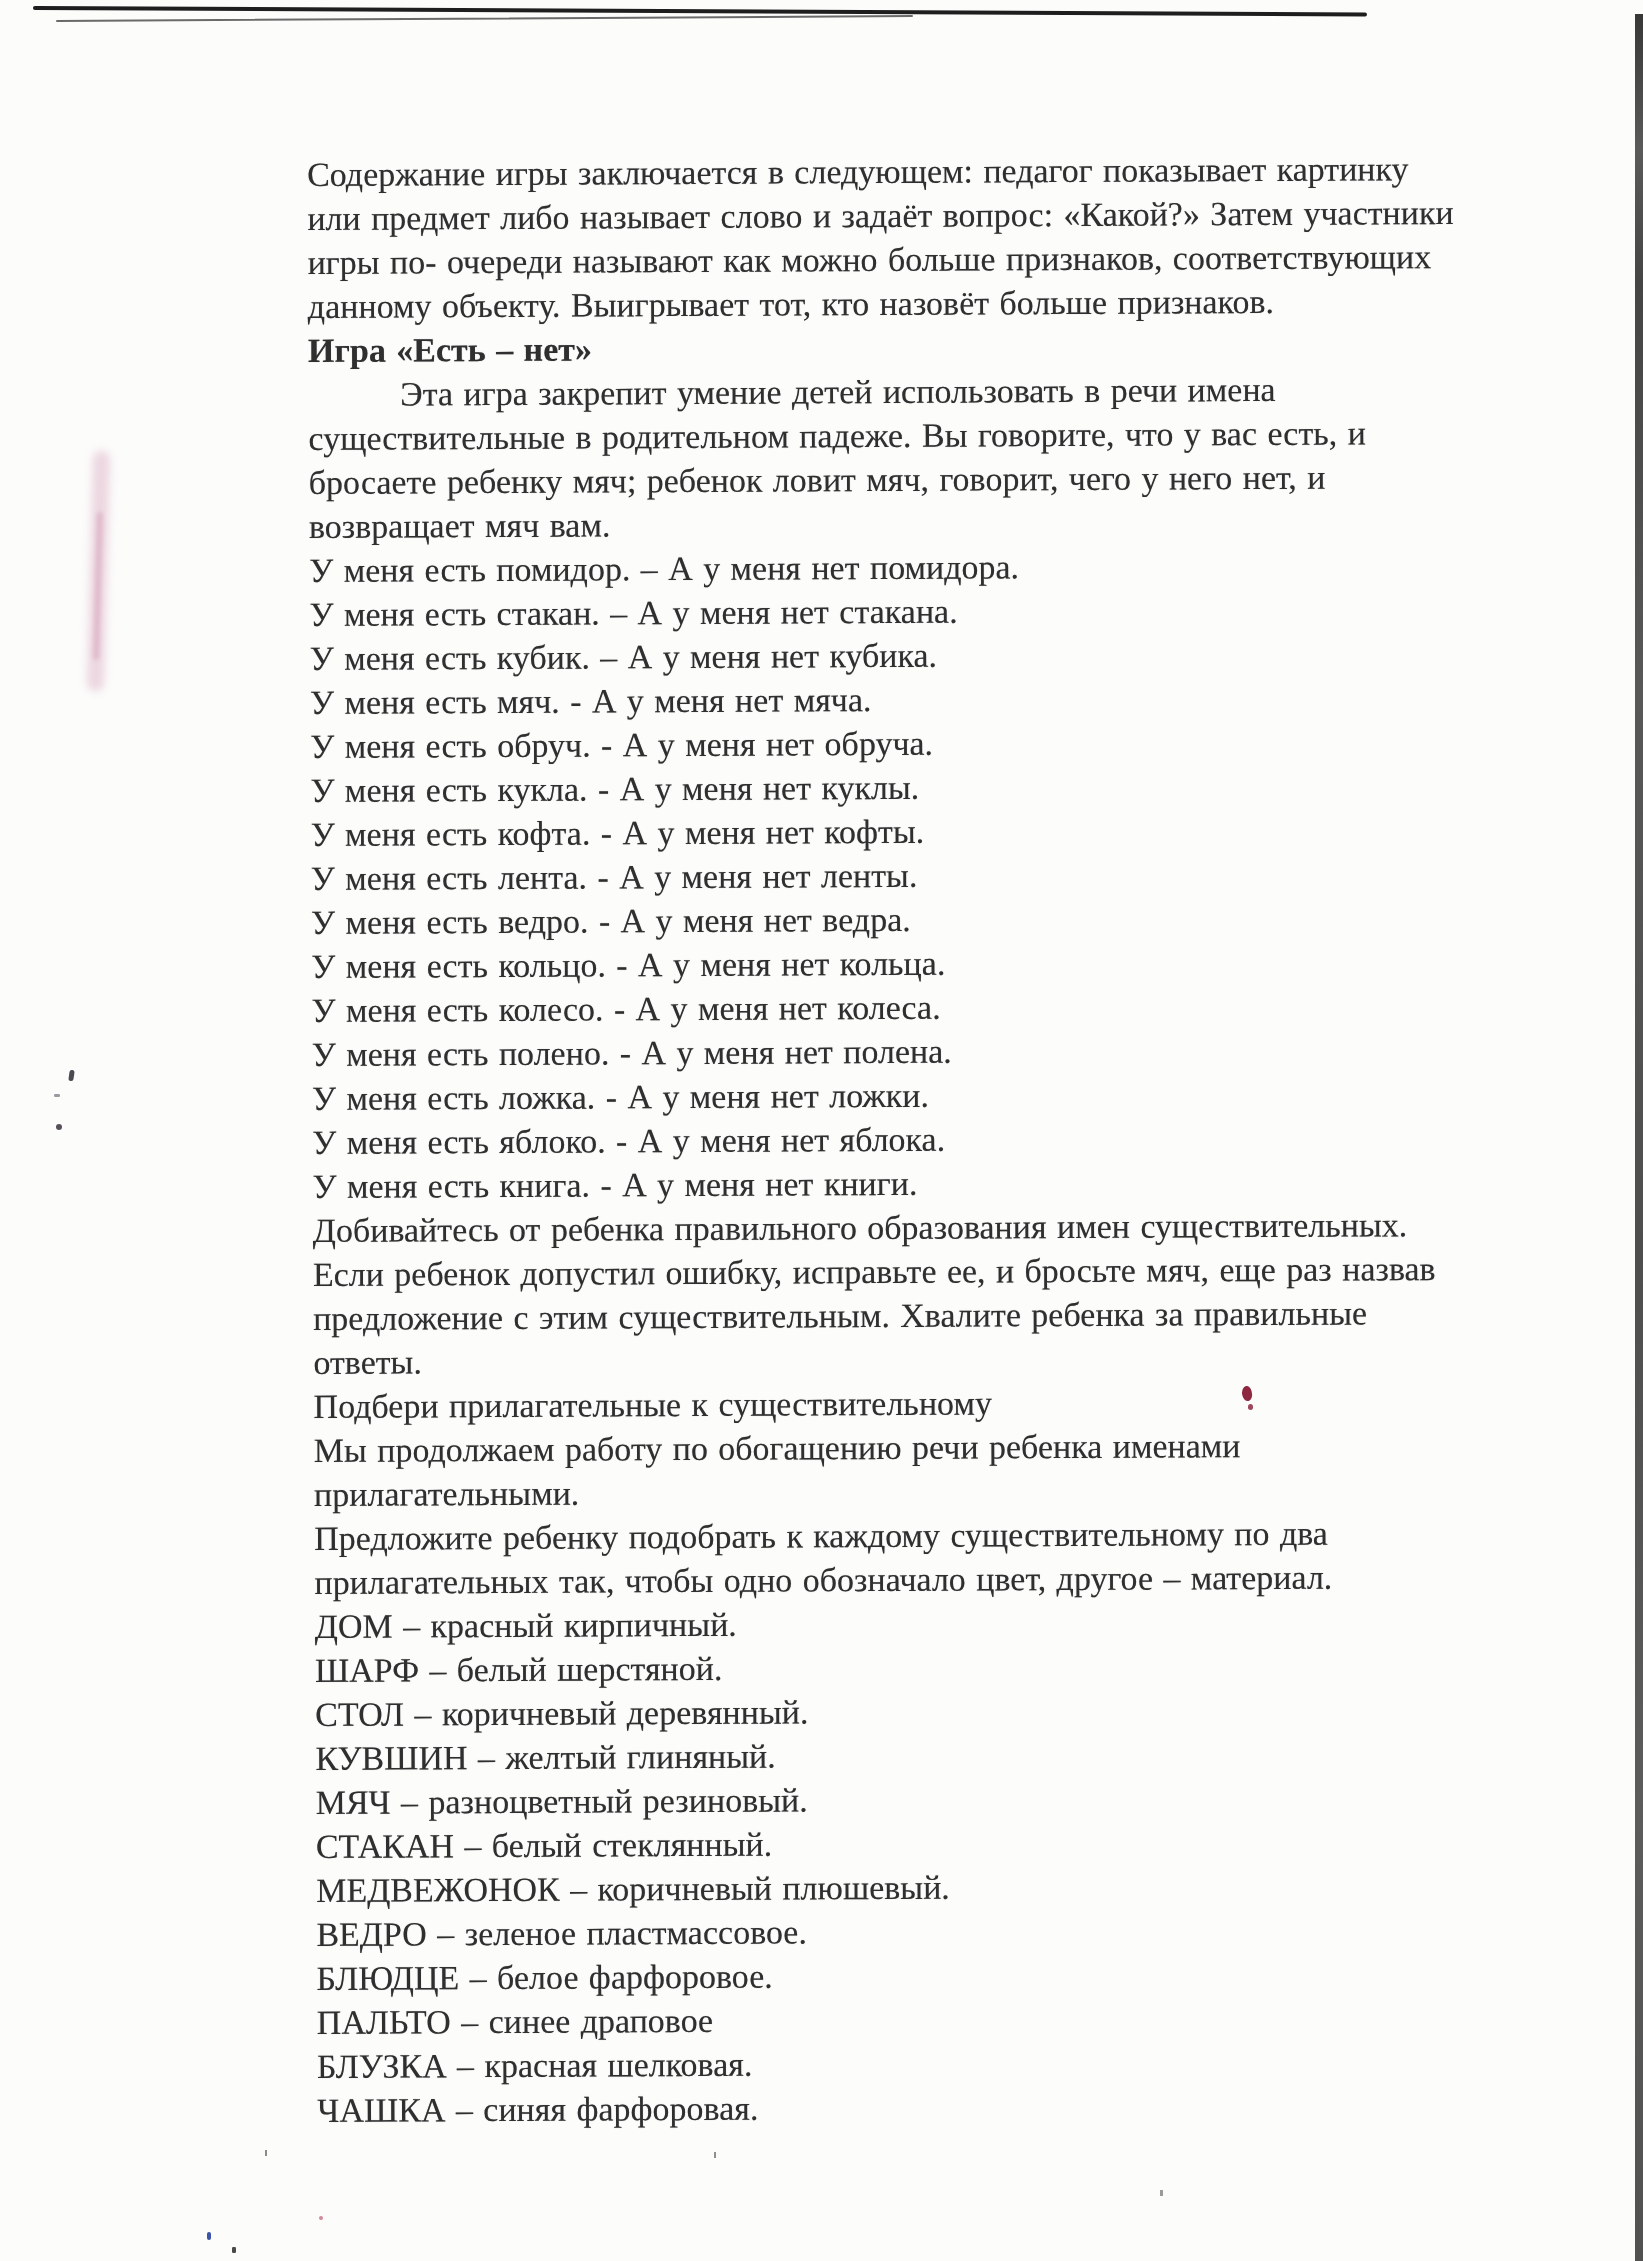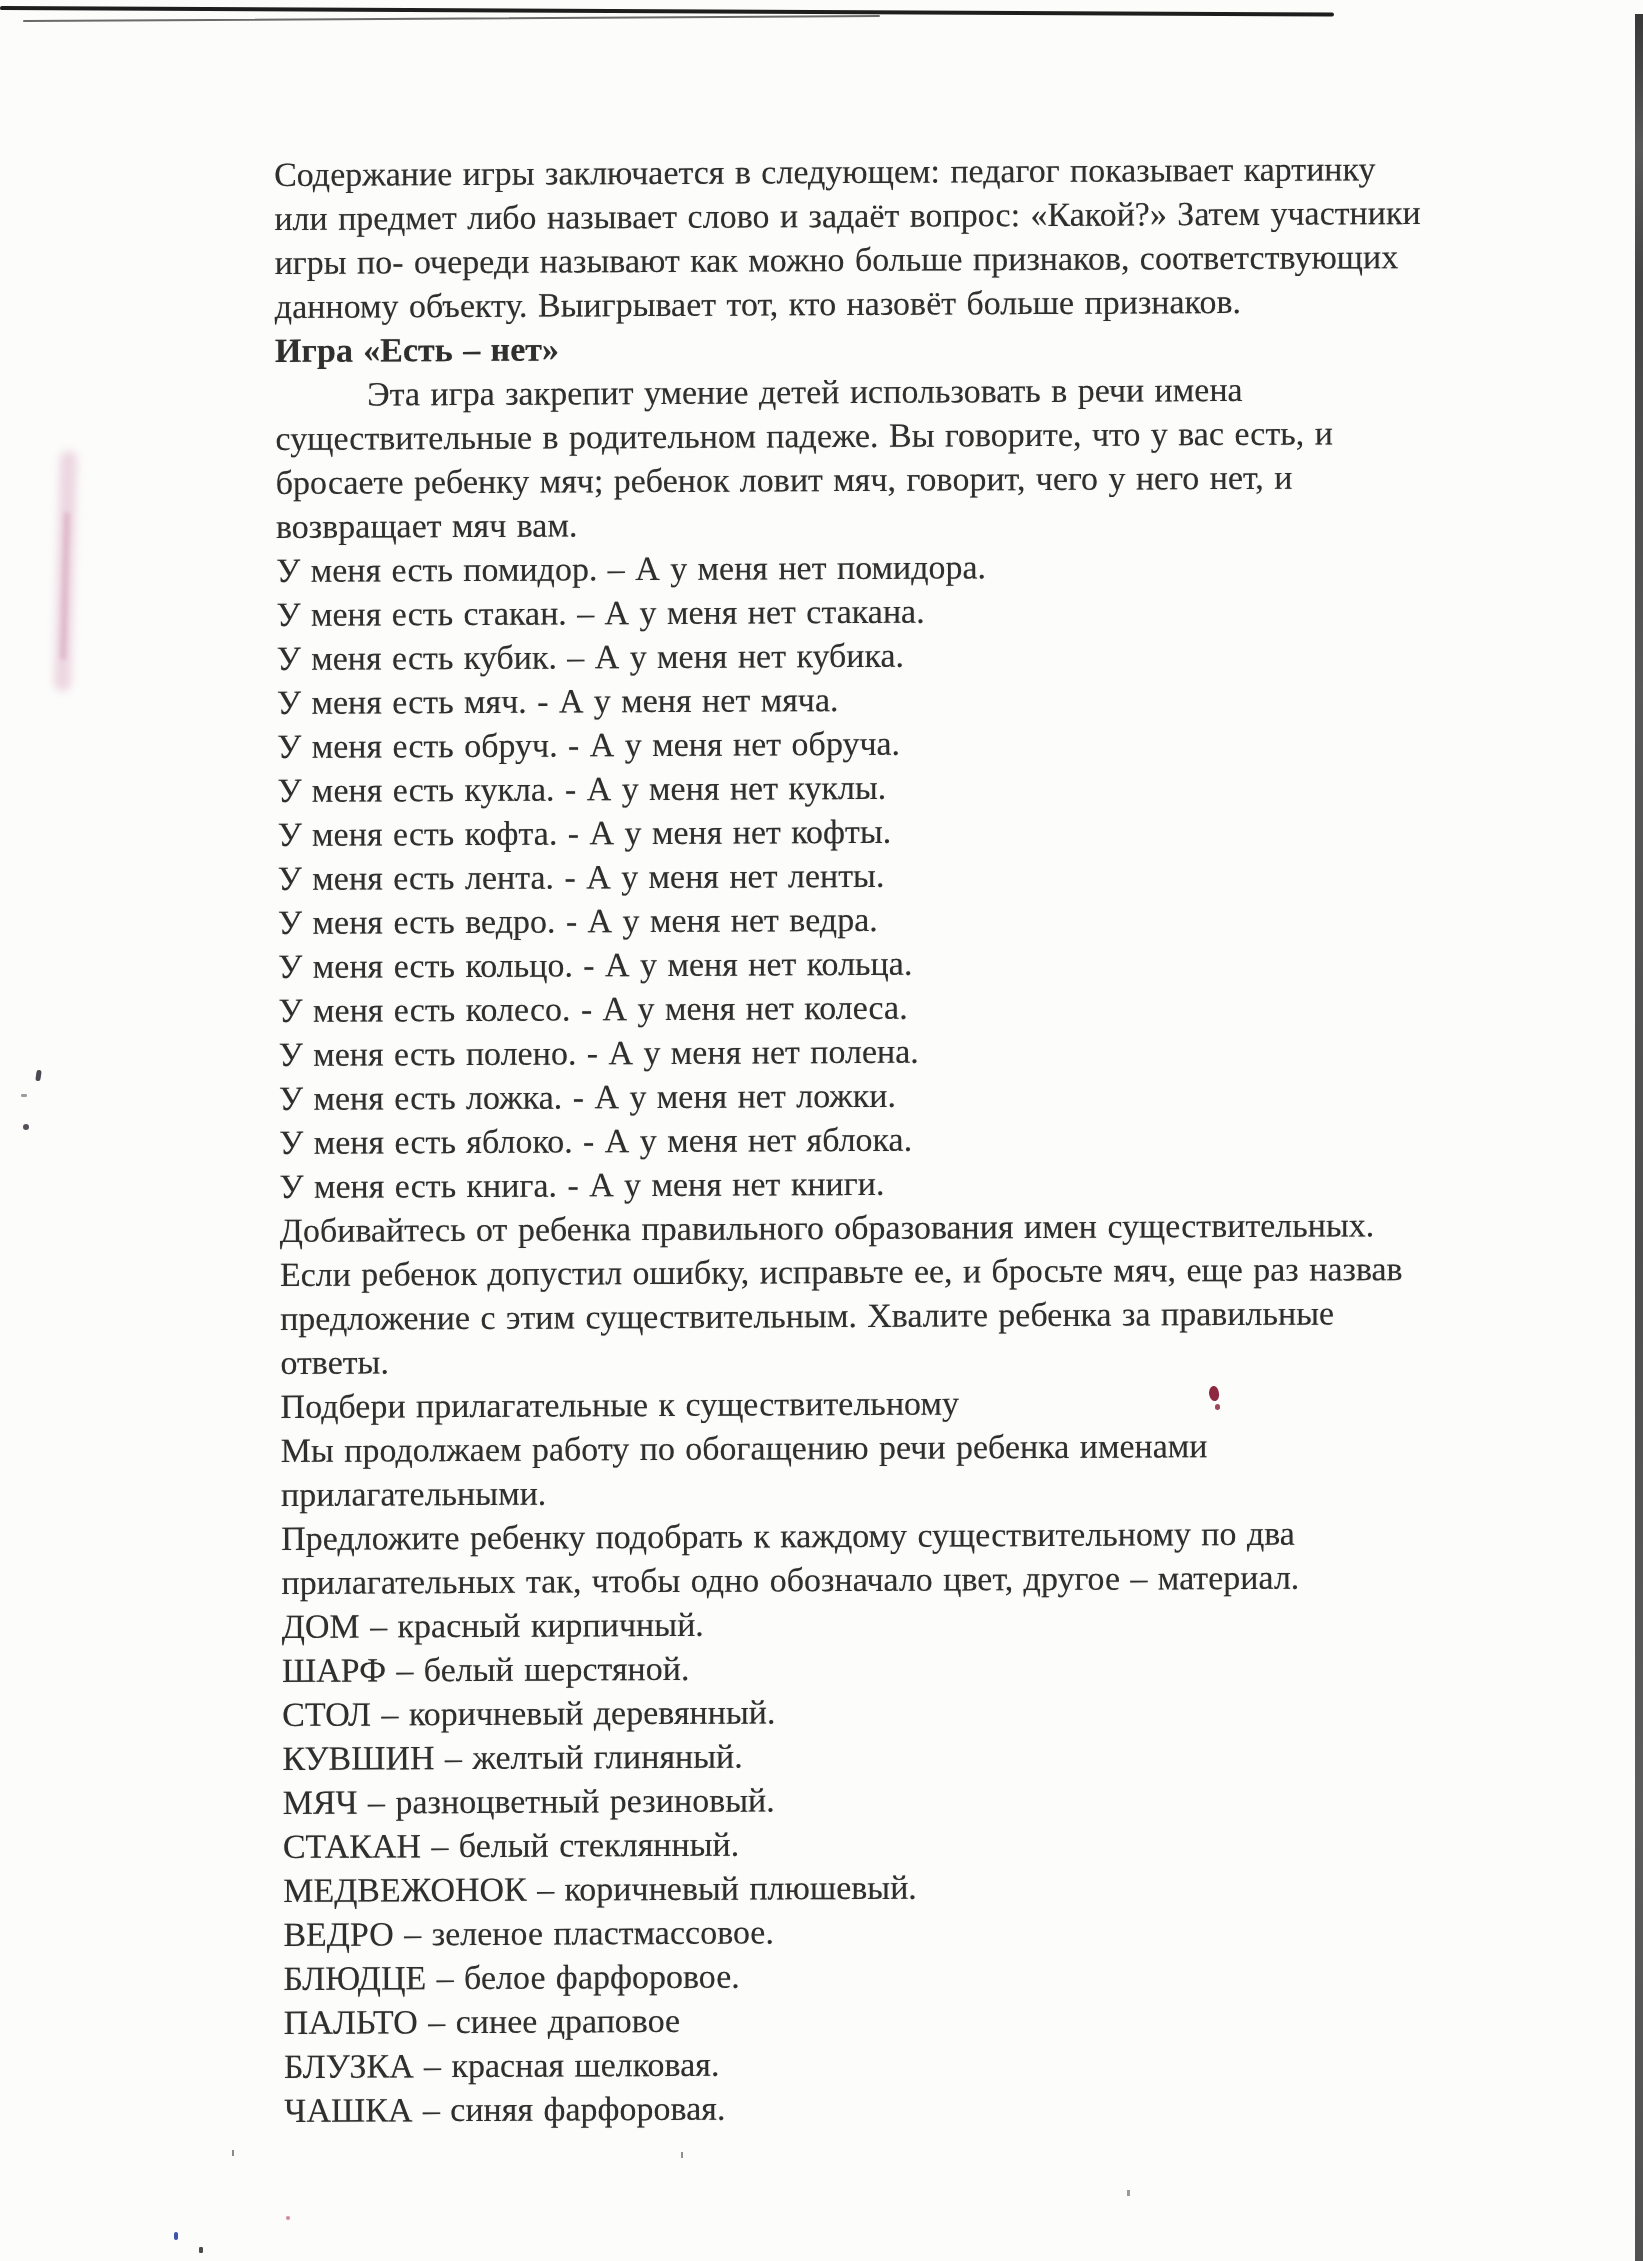--- a/index.html
+++ b/index.html
@@ -5,21 +5,21 @@
   :root {
     --paper: #fcfcfb;
     --text: #2f2f2f;
     --scan-edge: #1e1e1e;
     --right-band: #4f4f4f;
     --pink-streak: #d9a9bf;
     --red-ink: #8d2840;
   }
   * { margin:0; padding:0; box-sizing:border-box; }
   html,body { width:1644px; height:2261px; background:var(--paper); overflow:hidden; }
-  .page { position:absolute; inset:0; background:var(--paper); }
+  .page { position:absolute; inset:0; background:var(--paper);margin-left:33px; }
 
   
   .text-block {
     position:absolute; left:274px; top:153px; width:1296px;
     font-family:"Liberation Serif", serif;
     font-size:34px; line-height:44px;
     color:var(--text);
     text-shadow:0 0 0.8px rgba(40,40,40,0.45);
     word-spacing:1.9px;
     transform:rotate(-0.3deg); transform-origin:0 0;

